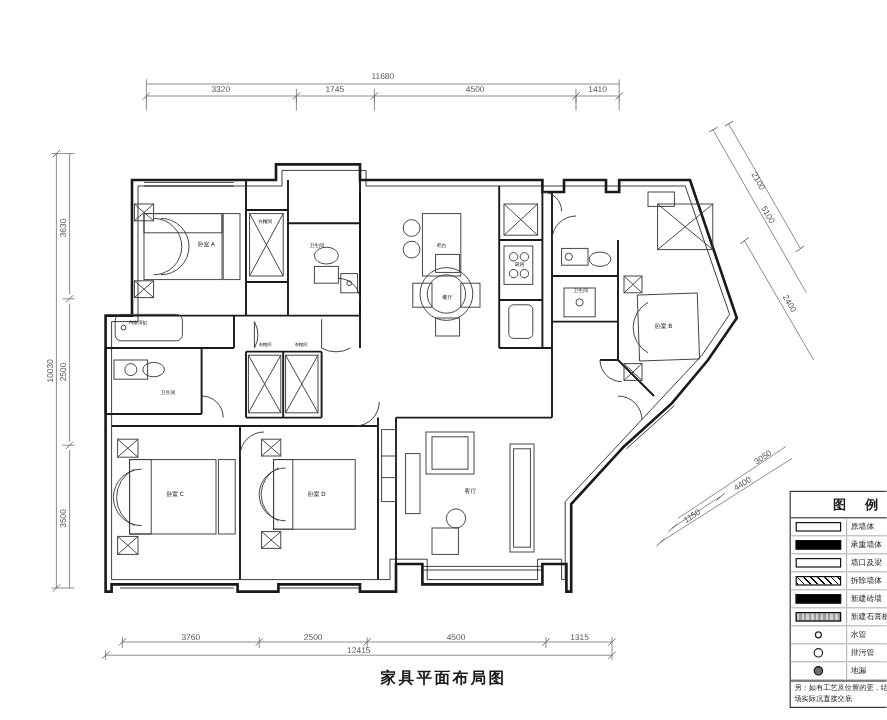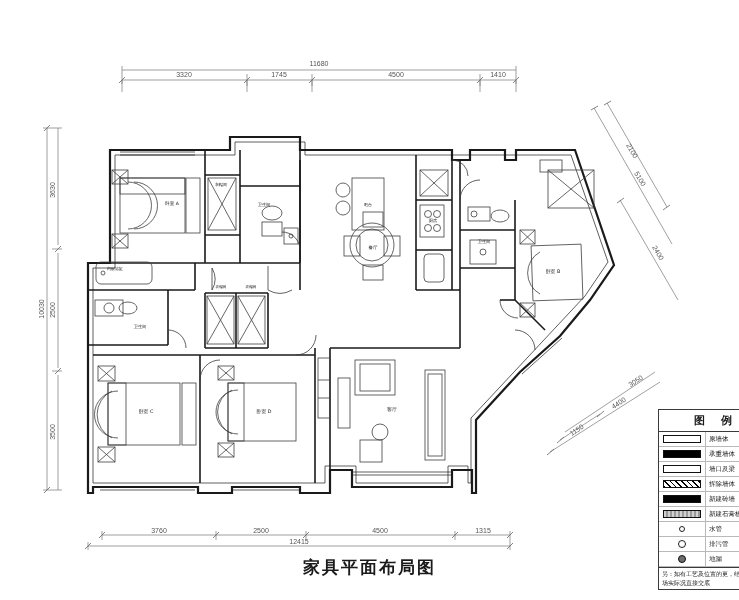--- a/index.html
+++ b/index.html
@@ -26,21 +26,21 @@
     font-family: "DejaVu Sans", sans-serif;
     fill: #111;
   }
 
   #title-block {
     position: absolute;
     left: 0; right: 0;
     top: 556px;
     text-align: center;
     font-family: "DejaVu Sans", sans-serif;
-    font-size: 17px;
+    font-size: 13px;
     font-weight: bold;
     letter-spacing: 2px;
     color: #1a1a1a;
   }
 
   
   #legend {
     position: absolute;
     left: 658px;
     top: 409px;

